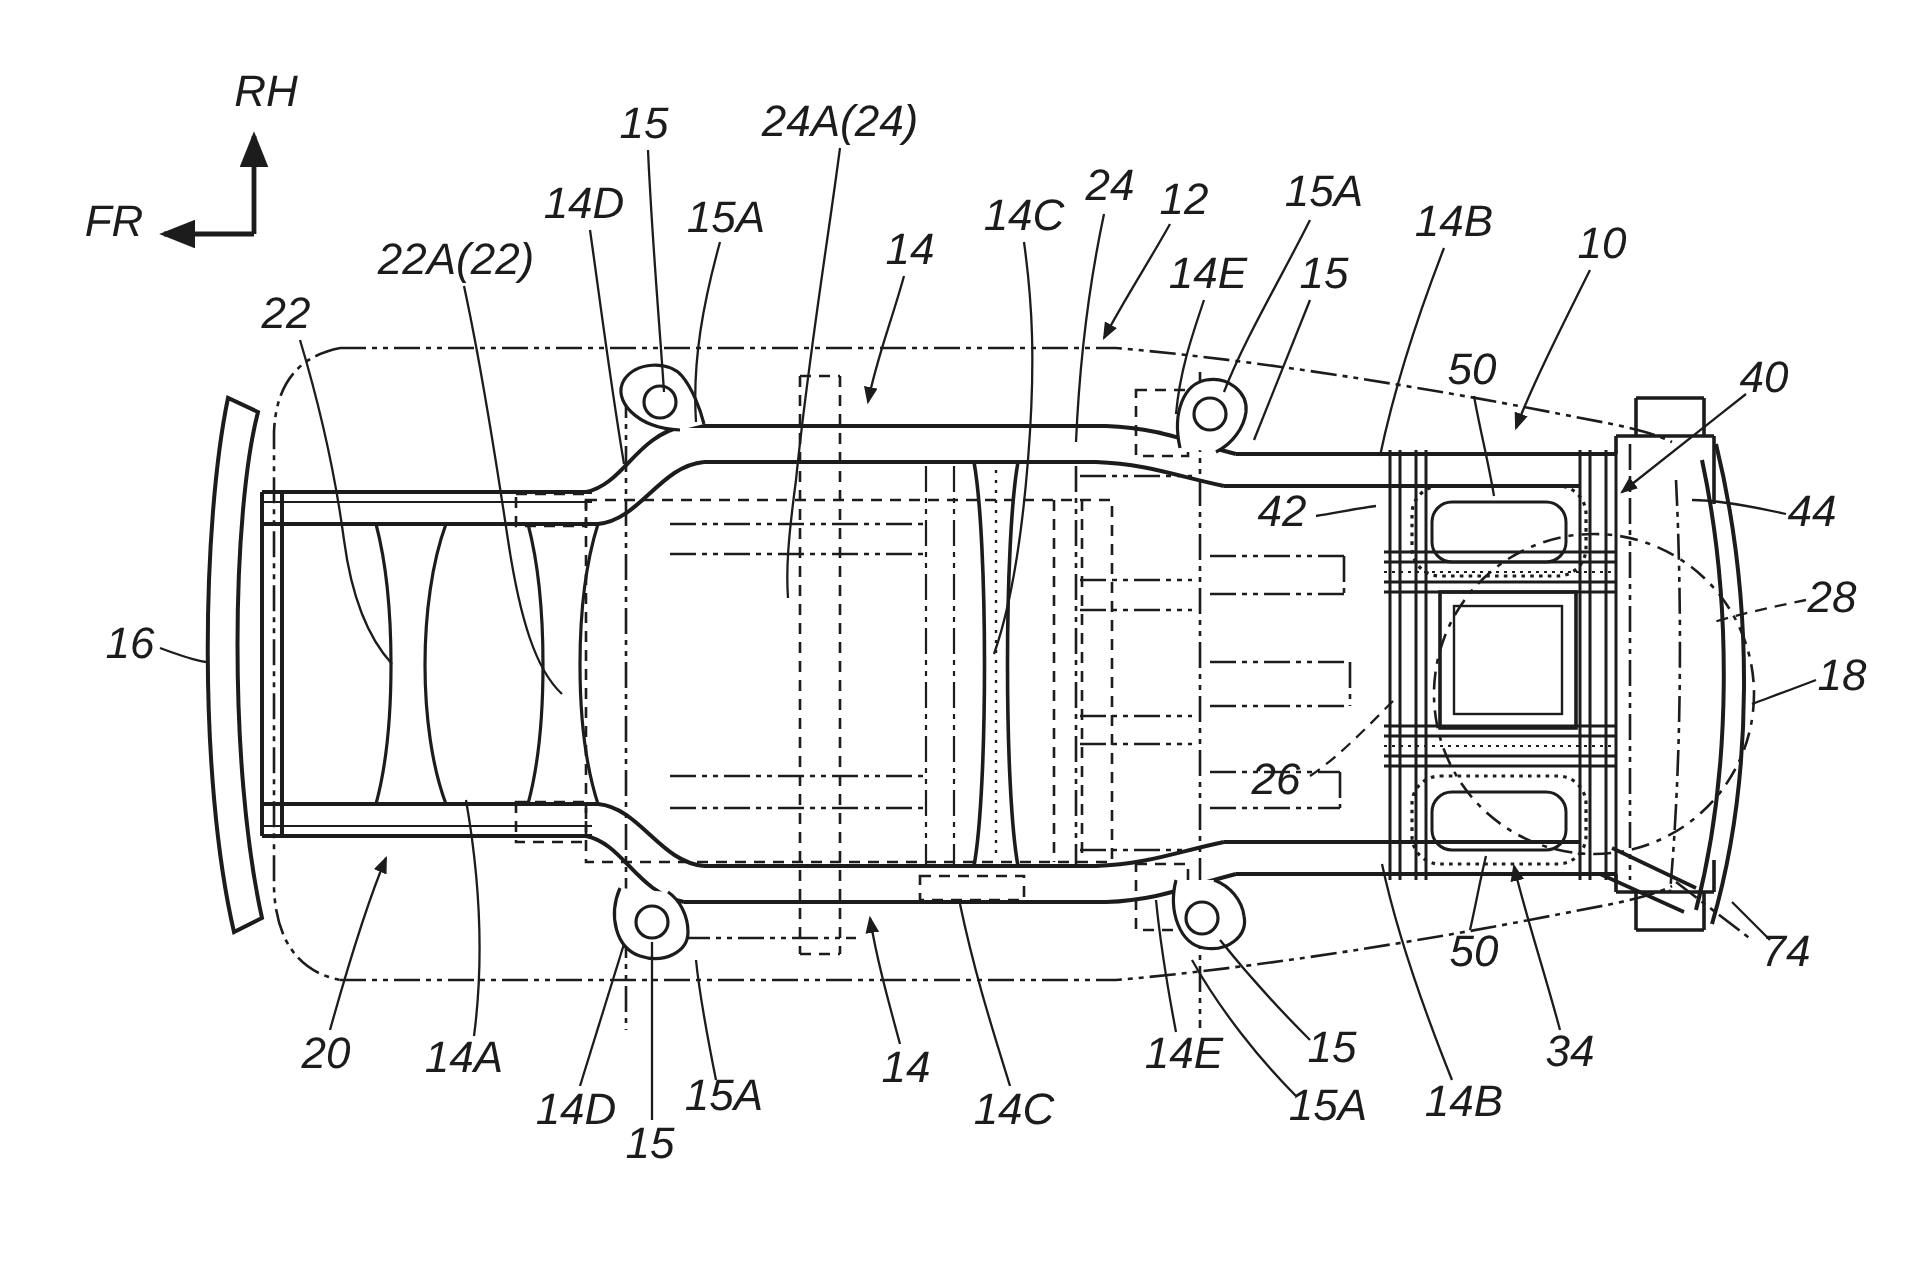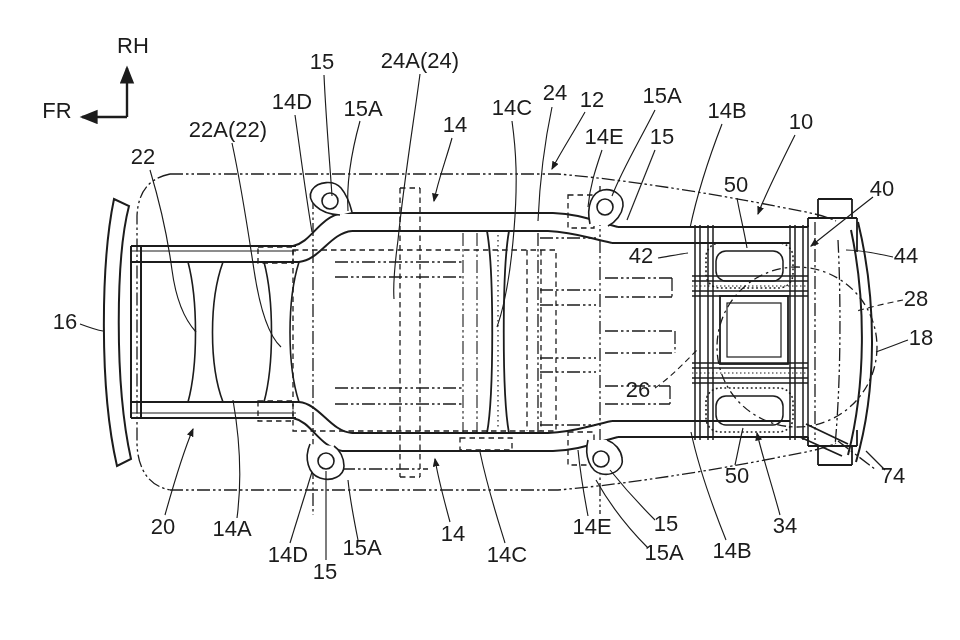--- a/index.html
+++ b/index.html
@@ -1,16 +1,16 @@
 <!DOCTYPE html>
 <html><head>
 <meta charset="utf-8">
 <style>
   html,body{margin:0;padding:0;background:#ffffff;width:960px;height:640px;overflow:hidden;}
-  .stage{position:relative;width:782px;height:640px;background:#ffffff;}
+  .stage{position:relative;width:782px;height:640px;background:#ffffff;font-style:italic;}
   svg{display:block;}
   .ink{stroke:#1c1c1c;fill:none;}
   #labels text, .axis-text{
     font-family:"Liberation Sans", sans-serif;
     font-size:22px;
     fill:#1c1c1c;
     text-anchor:middle;
     dominant-baseline:middle;
   }
 </style>

